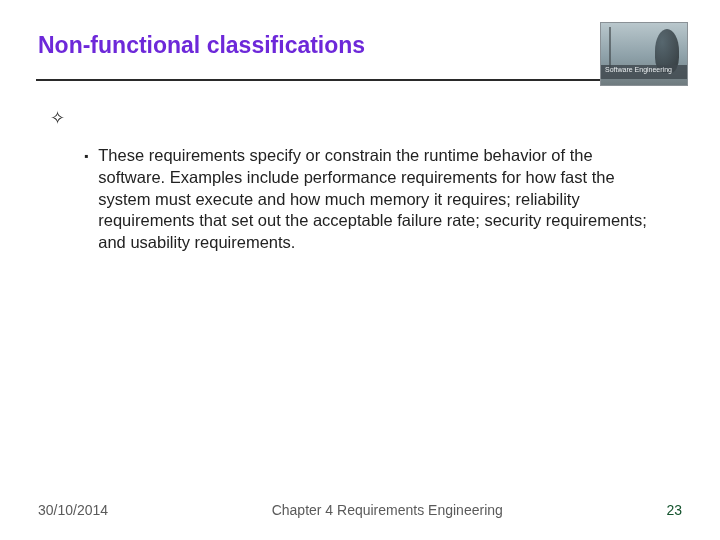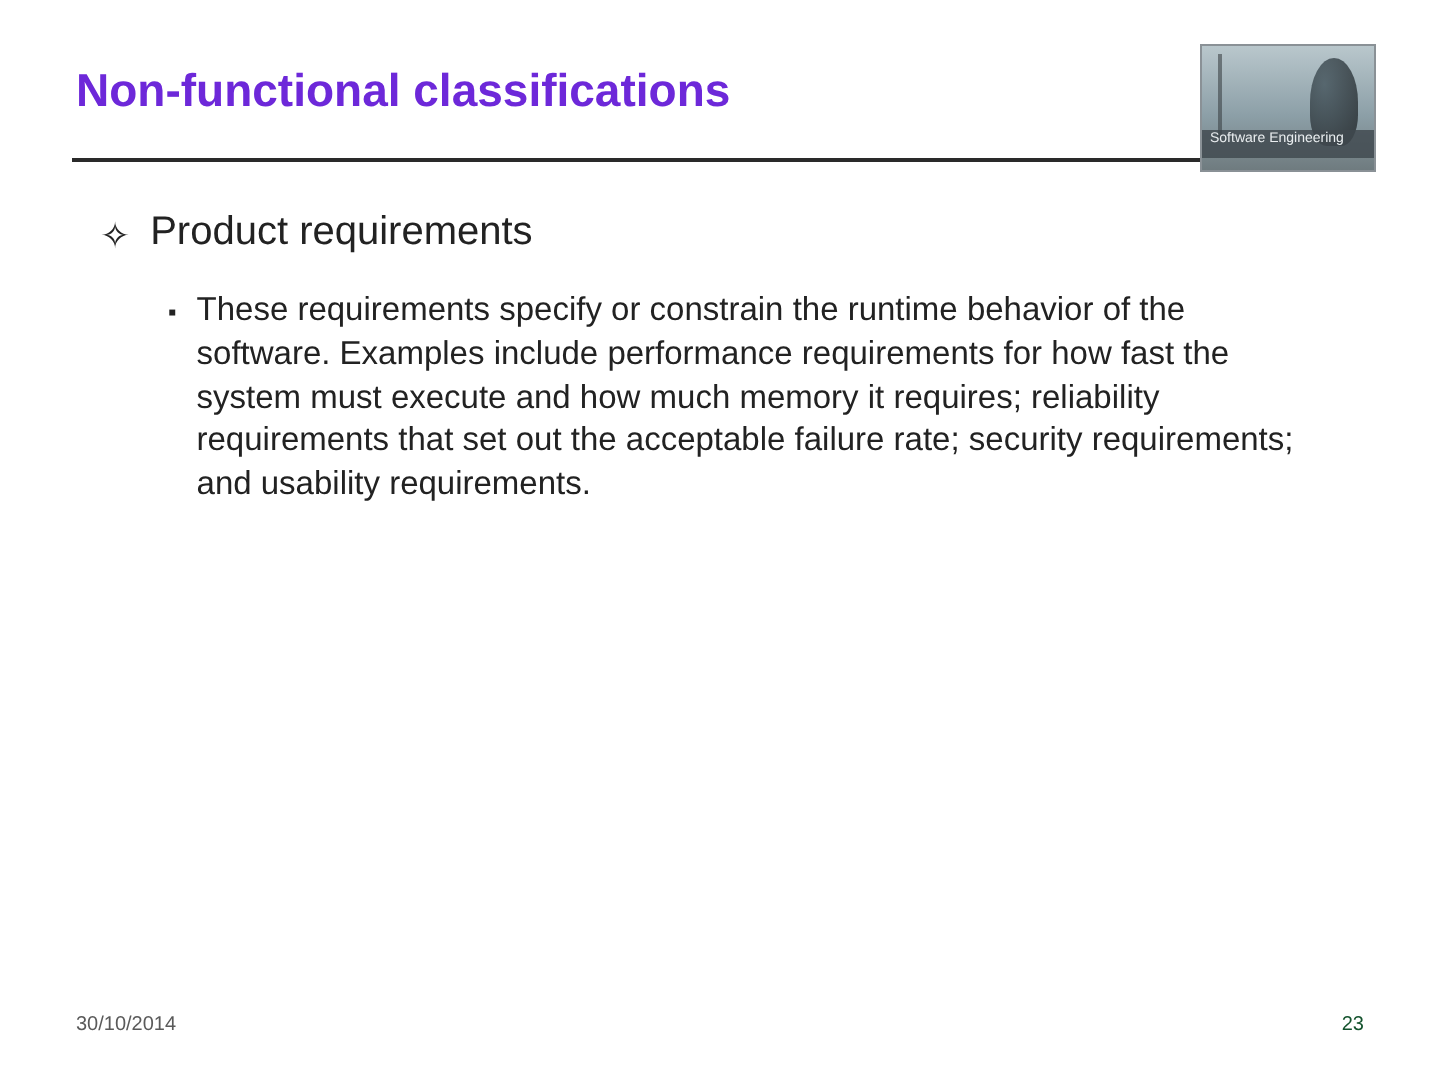--- a/index.html
+++ b/index.html
@@ -86,21 +86,21 @@
   }
   .lvl2 .bullet { font-size: 12px; line-height: 22px; }
   .footer {
     position: absolute;
     bottom: 22px;
     left: 0; right: 0;
     padding: 0 38px;
     display: flex;
     justify-content: space-between;
     align-items: flex-start;
-    font-size: 10px;
+    font-size: 14px;
     color: #5a5a5a;
   }
   .footer .center { text-align: center; flex: 1; }
   .footer .pagenum { color: #14532d; }
 </style>
 </head>
 <body>
 
 <div class="logo">
   <div class="crane"></div>
@@ -110,24 +110,24 @@
 
 <div class="header">
   <div class="title">Non-functional classifications</div>
 </div>
 
 <hr class="rule">
 
 <div class="content">
   <div class="lvl1">
     <span class="bullet">✧</span>
-    <span>Product requirements</span>
   </div>
   <div class="lvl2">
     <span class="bullet">▪</span>
     <span>These requirements specify or constrain the runtime behavior of the software. Examples include performance requirements for how fast the system must execute and how much memory it requires; reliability requirements that set out the acceptable failure rate; security requirements; and usability requirements.</span>
   </div>
 </div>
 
 <div class="footer">
   <span>30/10/2014</span>
+  <span class="center">Chapter 4 Requirements Engineering</span>
   <span class="pagenum">23</span>
 </div>
 
 </body></html>

